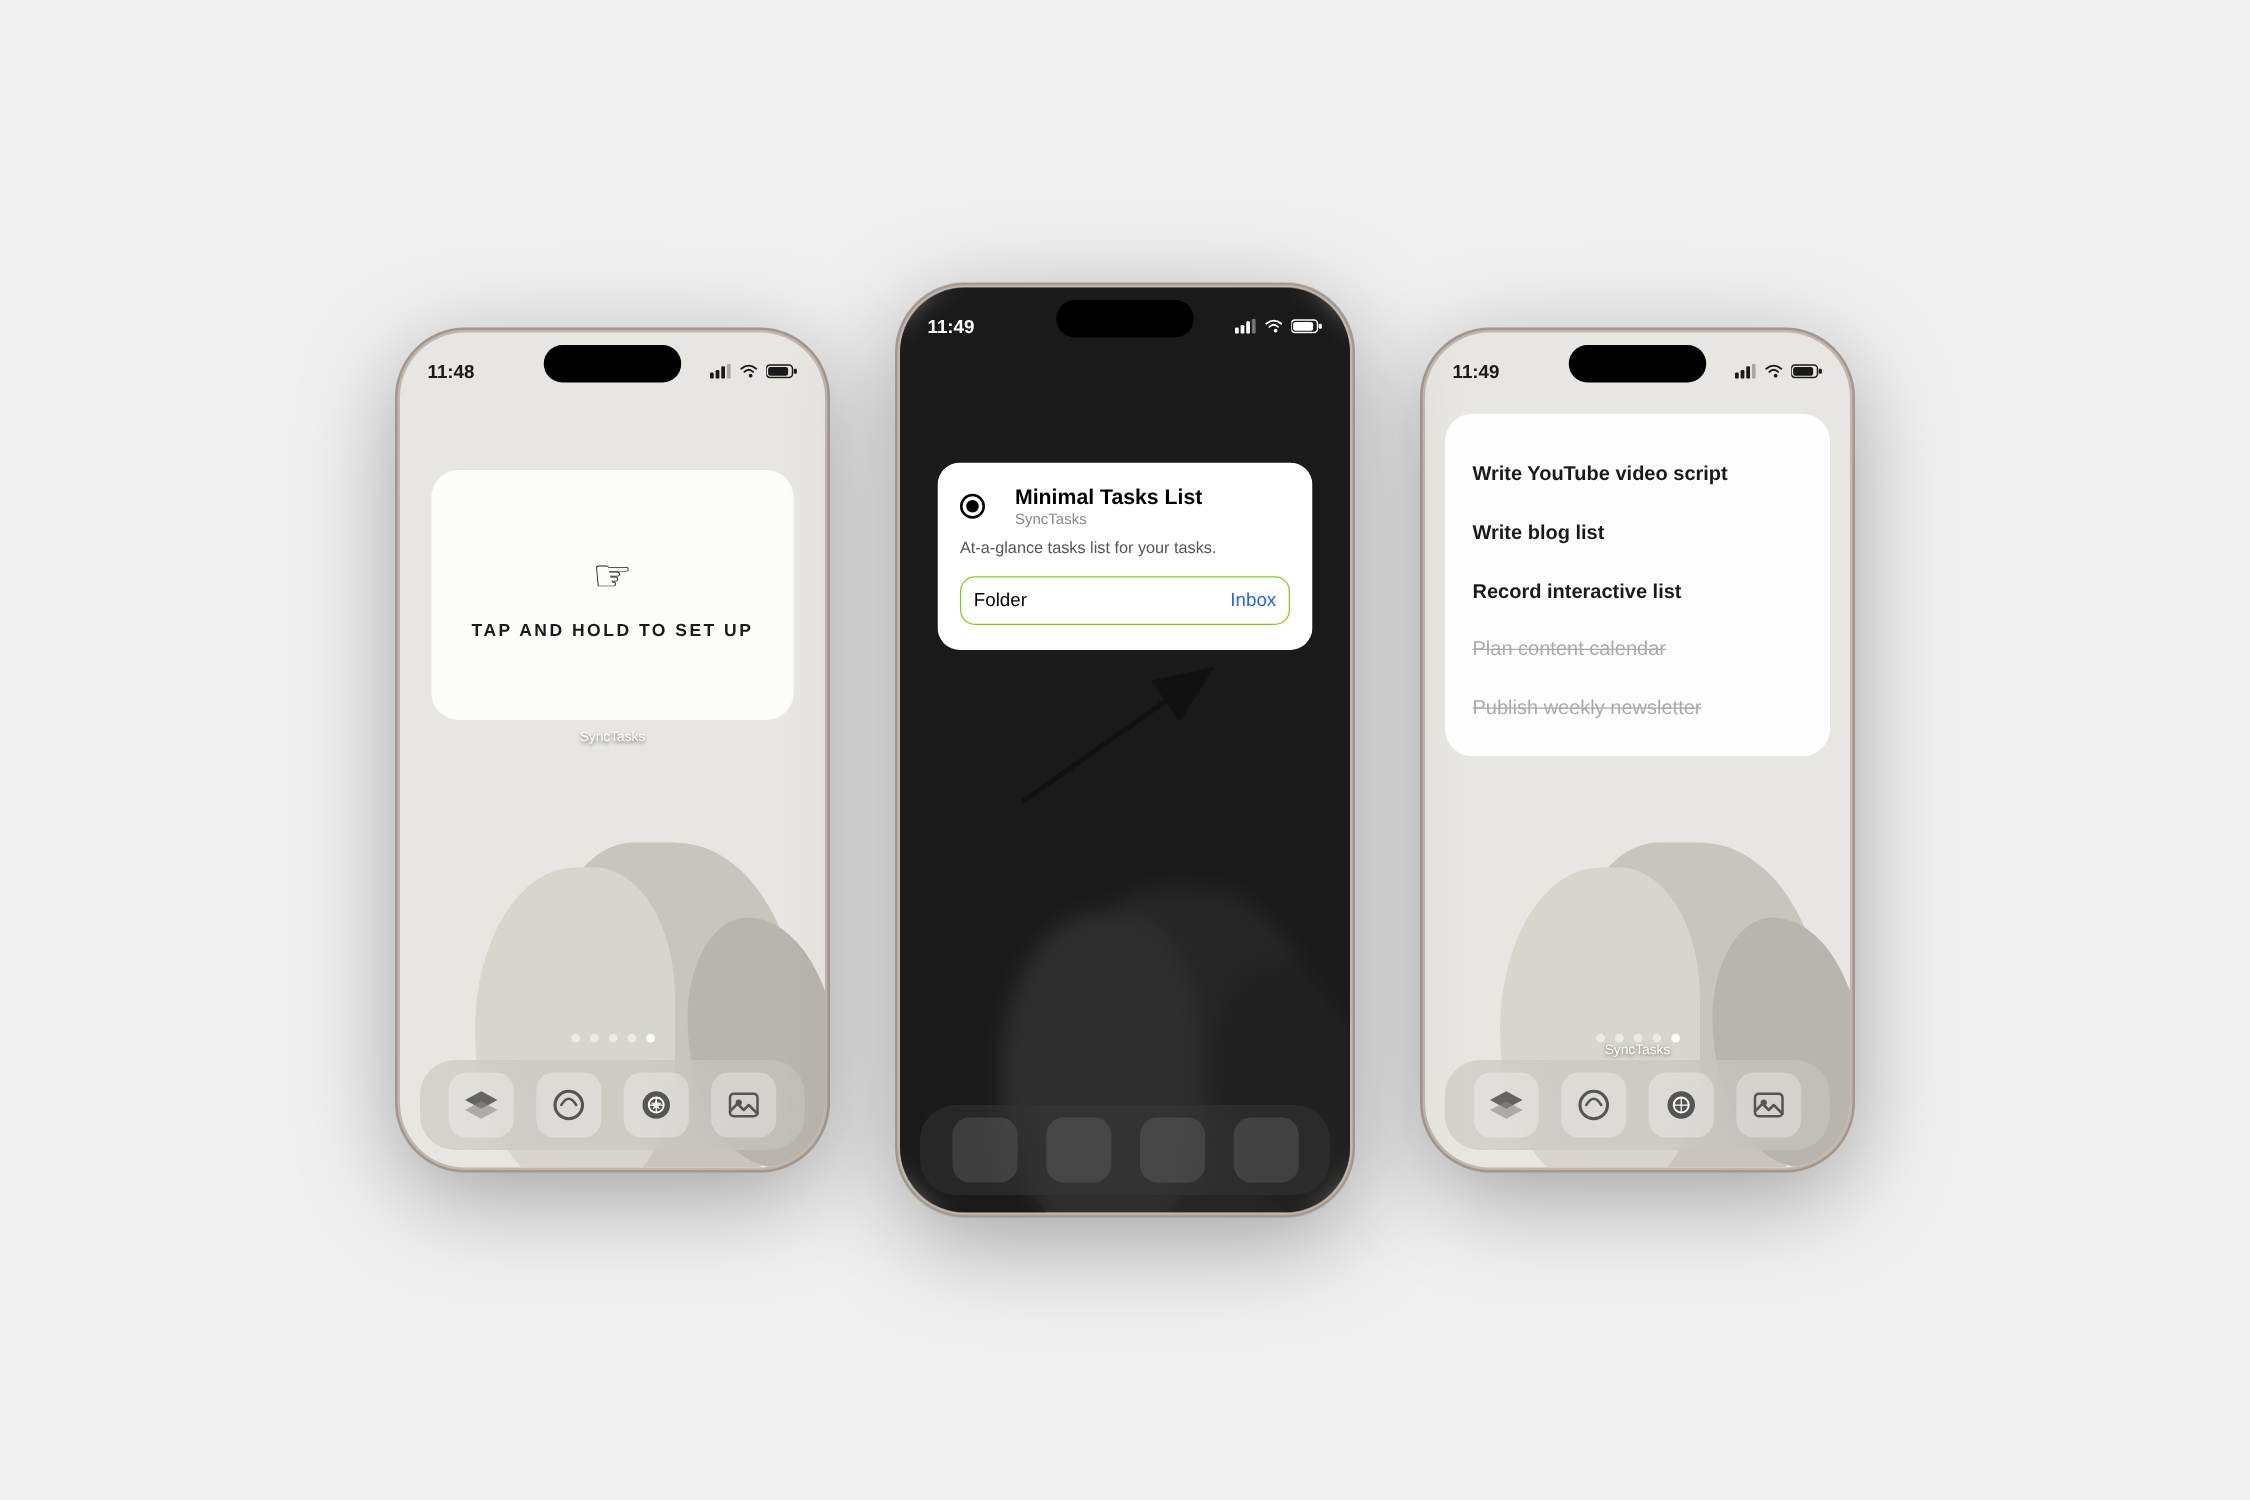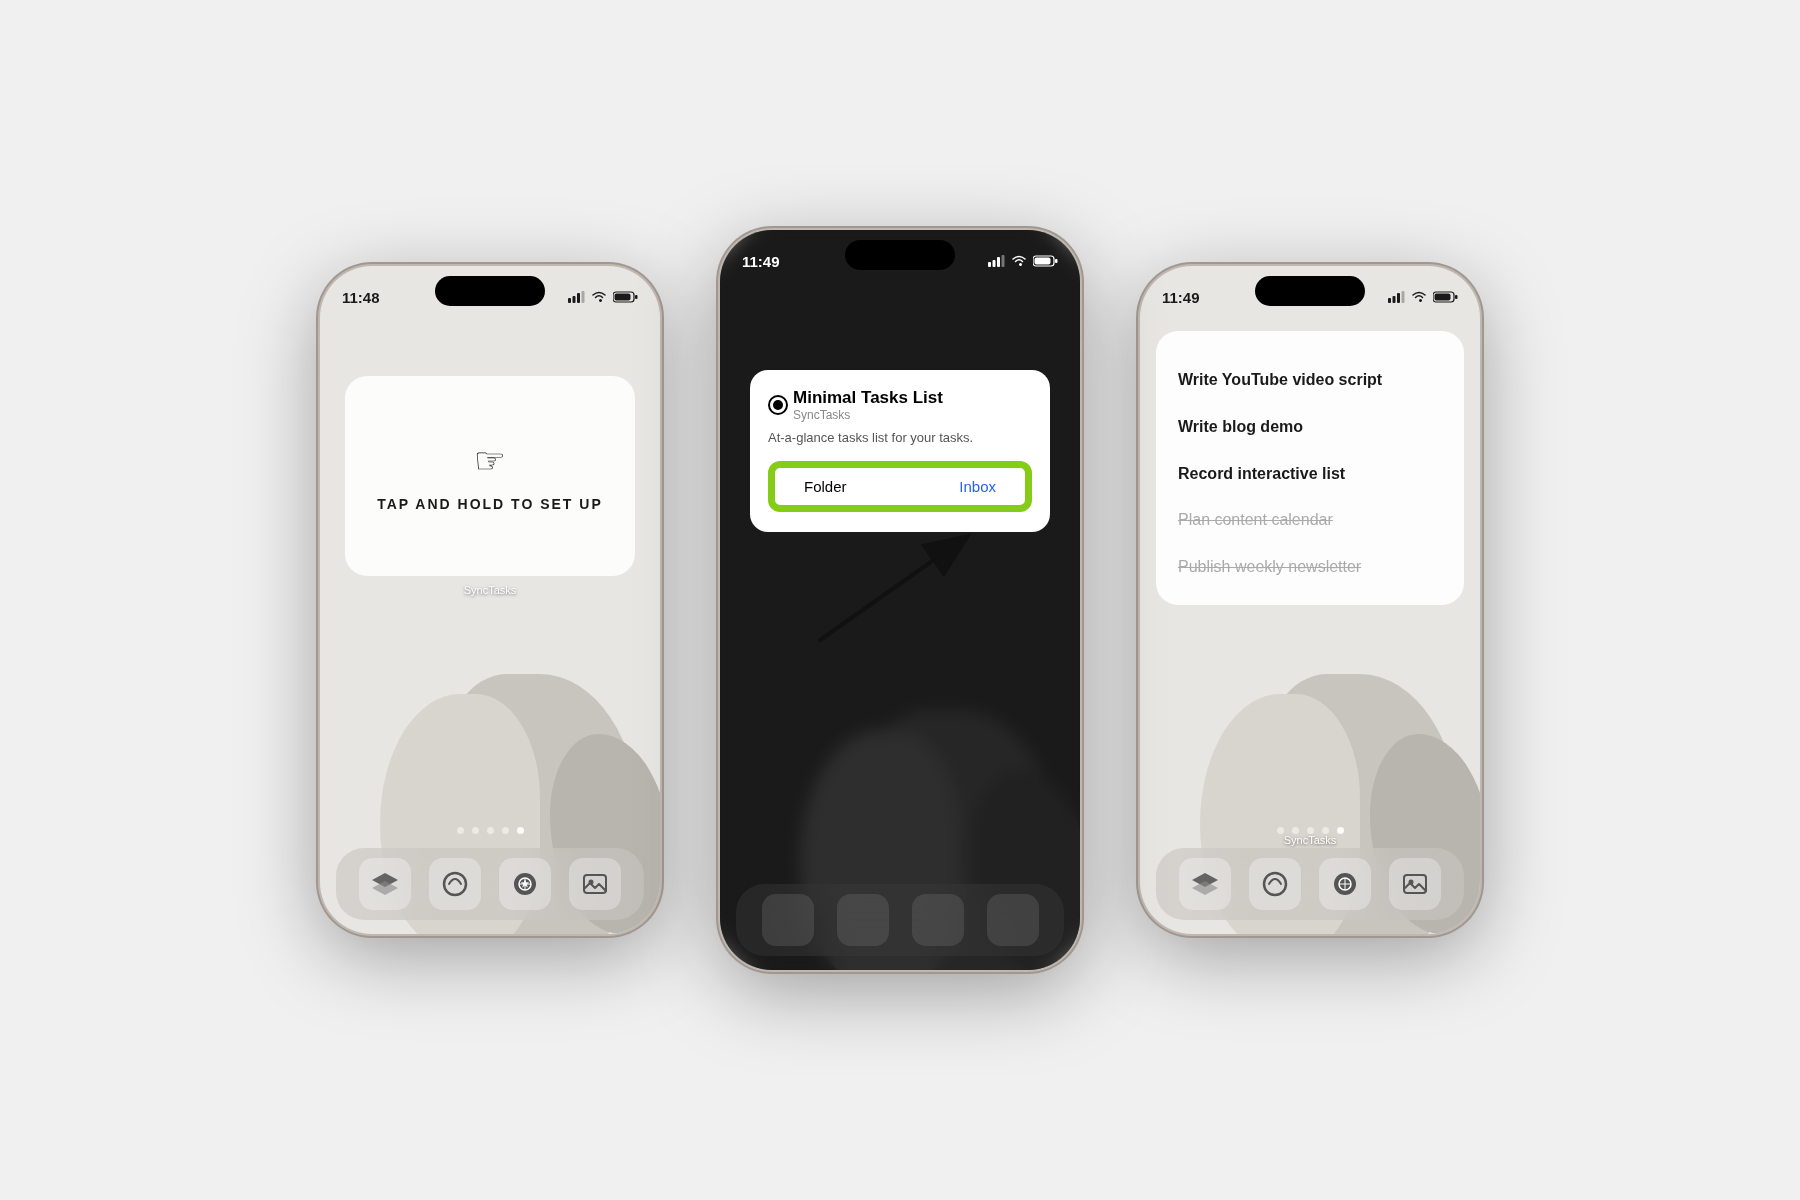--- a/index.html
+++ b/index.html
@@ -202,21 +202,21 @@
       top: 140px;
       left: 30px; right: 30px;
       background: #fff;
       border-radius: 18px;
       padding: 18px 18px 20px;
       z-index: 30;
     }
     .popup-header {
       display: flex;
       align-items: center;
-      gap: 5px;
+      gap: 24px;
       margin-bottom: 8px;
     }
     .popup-radio {
       width: 20px; height: 20px;
       border: 2px solid #000;
       border-radius: 50%;
       display: flex; align-items: center; justify-content: center;
       flex-shrink: 0;
     }
     .popup-radio-inner {
@@ -235,23 +235,23 @@
     }
     .popup-desc {
       font-size: 13px;
       color: #555;
       margin-bottom: 16px;
     }
     .popup-row {
       display: flex;
       justify-content: space-between;
       align-items: center;
-      border: 7px solid #84cc16;
+      border: 1px solid #84cc16;
       border-radius: 12px;
-      padding: 10px 29px;
+      padding: 10px 10px;
     }
     .popup-folder-label {
       font-size: 15px;
       color: #000;
     }
     .popup-inbox-label {
       font-size: 15px;
       color: #2563eb;
       font-weight: 400;
     }
@@ -501,21 +501,21 @@
       <svg width="25" height="12" viewBox="0 0 25 12">
         <rect x="0" y="1" width="21" height="10" rx="3" fill="none" stroke="#1a1a1a" stroke-width="1.2"></rect>
         <rect x="22" y="4" width="2.5" height="4" rx="1" fill="#1a1a1a"></rect>
         <rect x="1.5" y="2.5" width="16" height="7" rx="2" fill="#1a1a1a"></rect>
       </svg>
     </div>
   </div>
 
   <div class="tasks-widget" id="tasks-widget">
       <div class="task-item">Write YouTube video script</div>
-      <div class="task-item">Write blog demo</div>
+      <div class="task-item">Write blog list</div>
       <div class="task-item">Record interactive list</div>
       <div class="task-item done">Plan content calendar</div>
       <div class="task-item done">Publish weekly newsletter</div>
     </div>
 
   <div class="wallpaper">
     <div class="wp-shape1"></div>
     <div class="wp-shape2"></div>
     <div class="wp-shape3"></div>
   </div>

